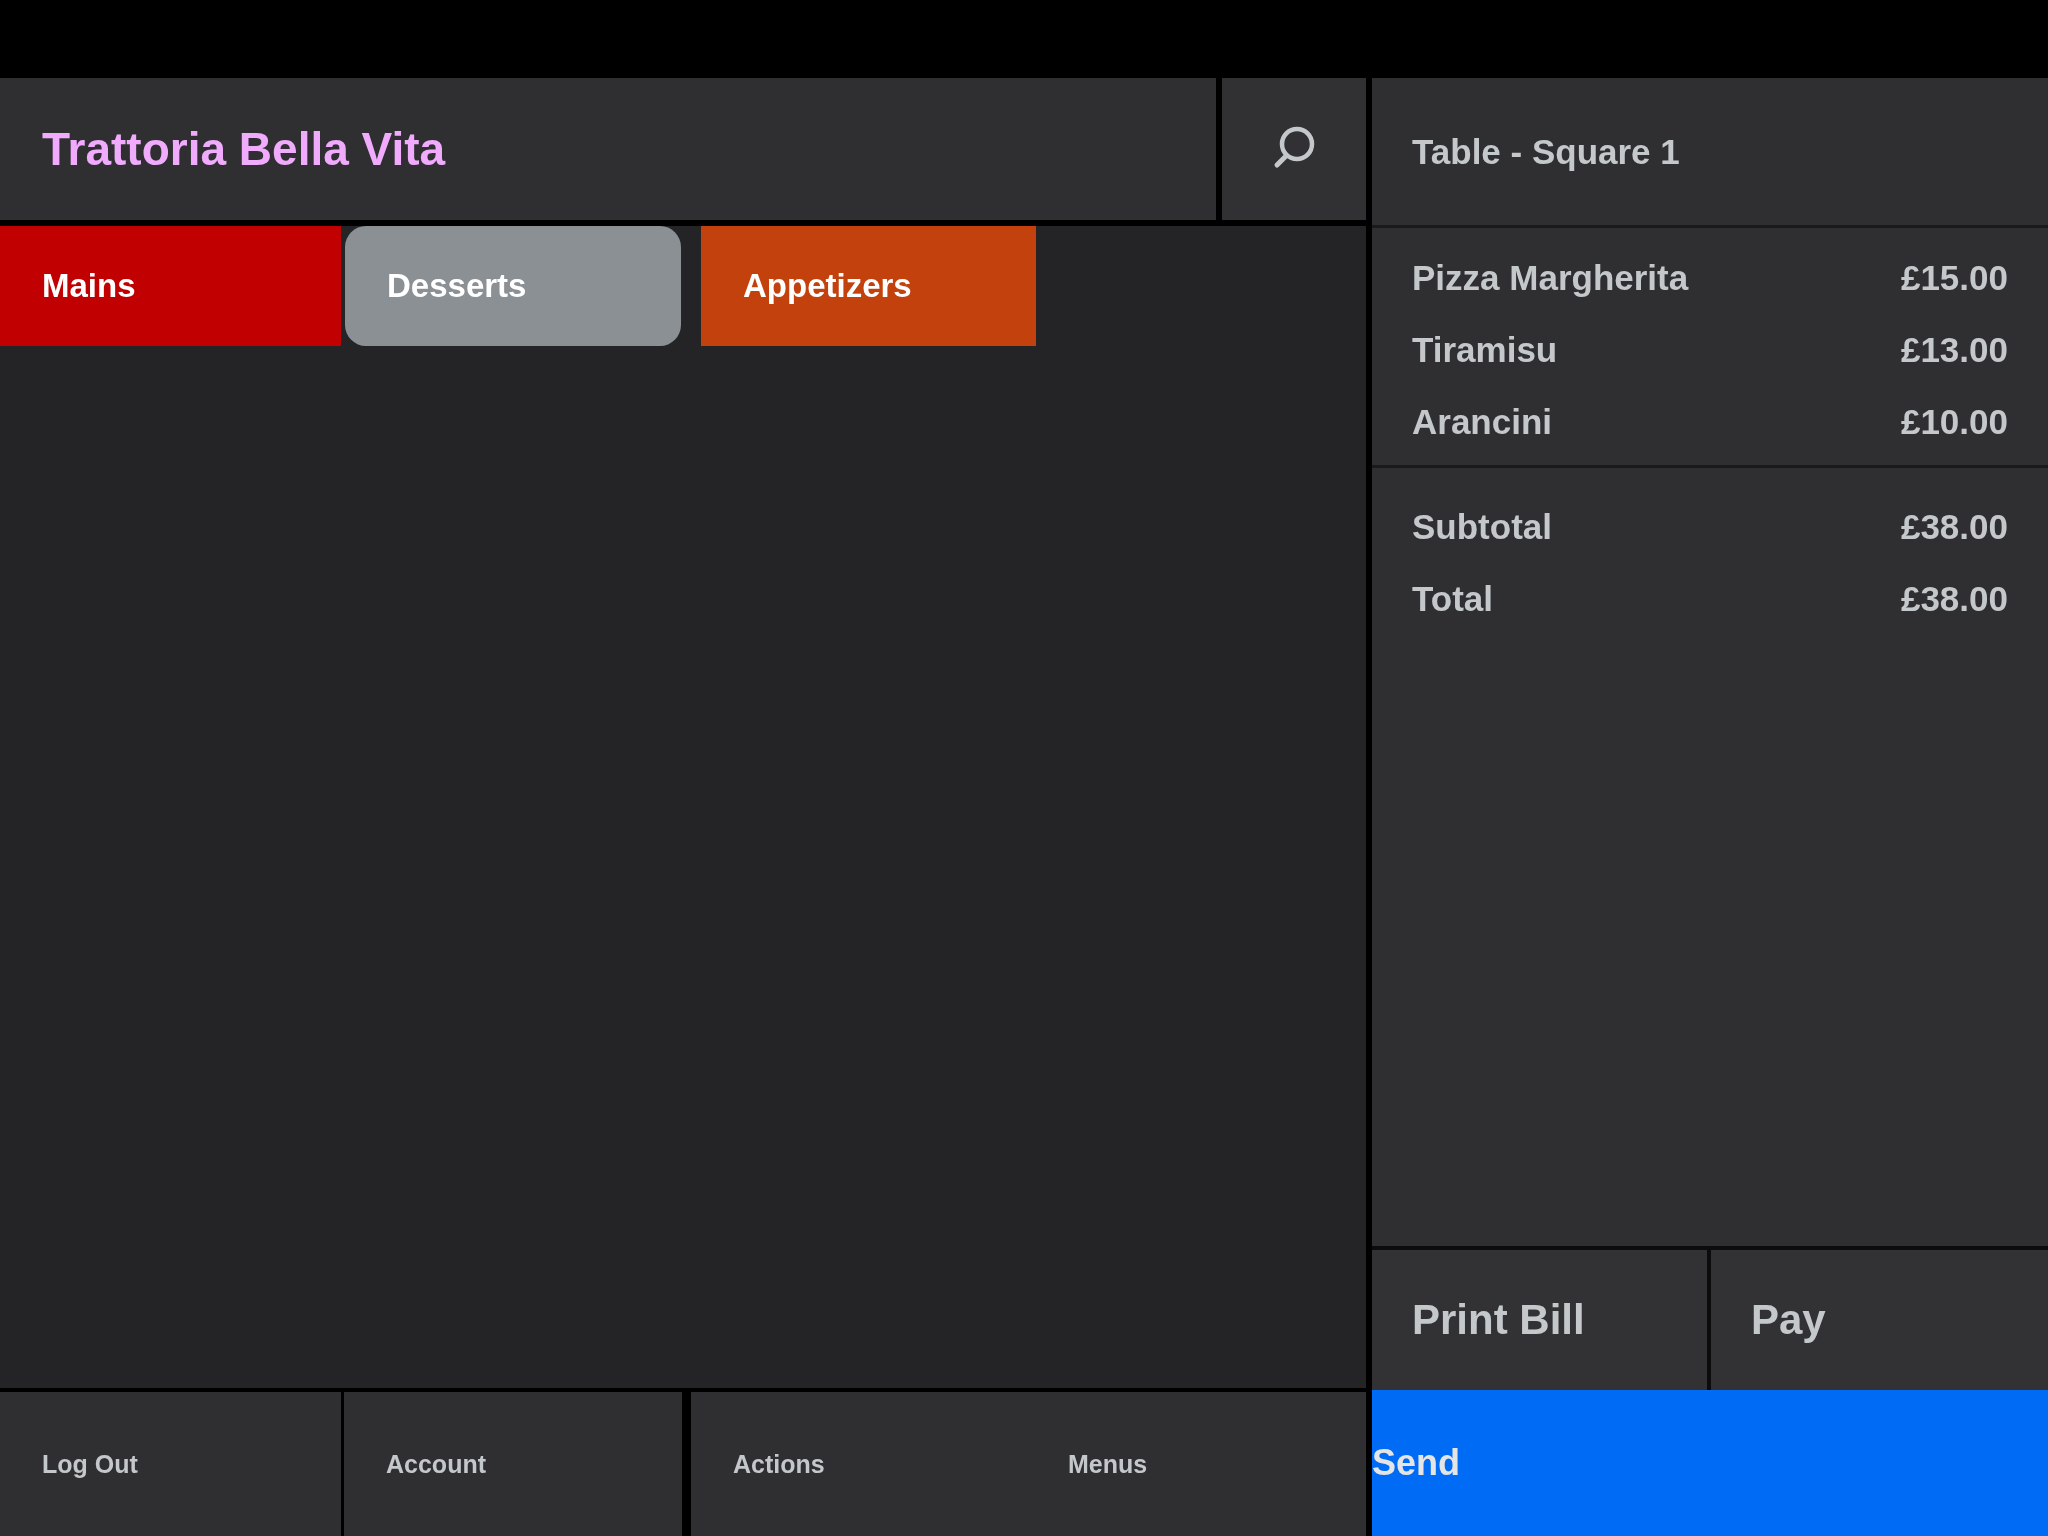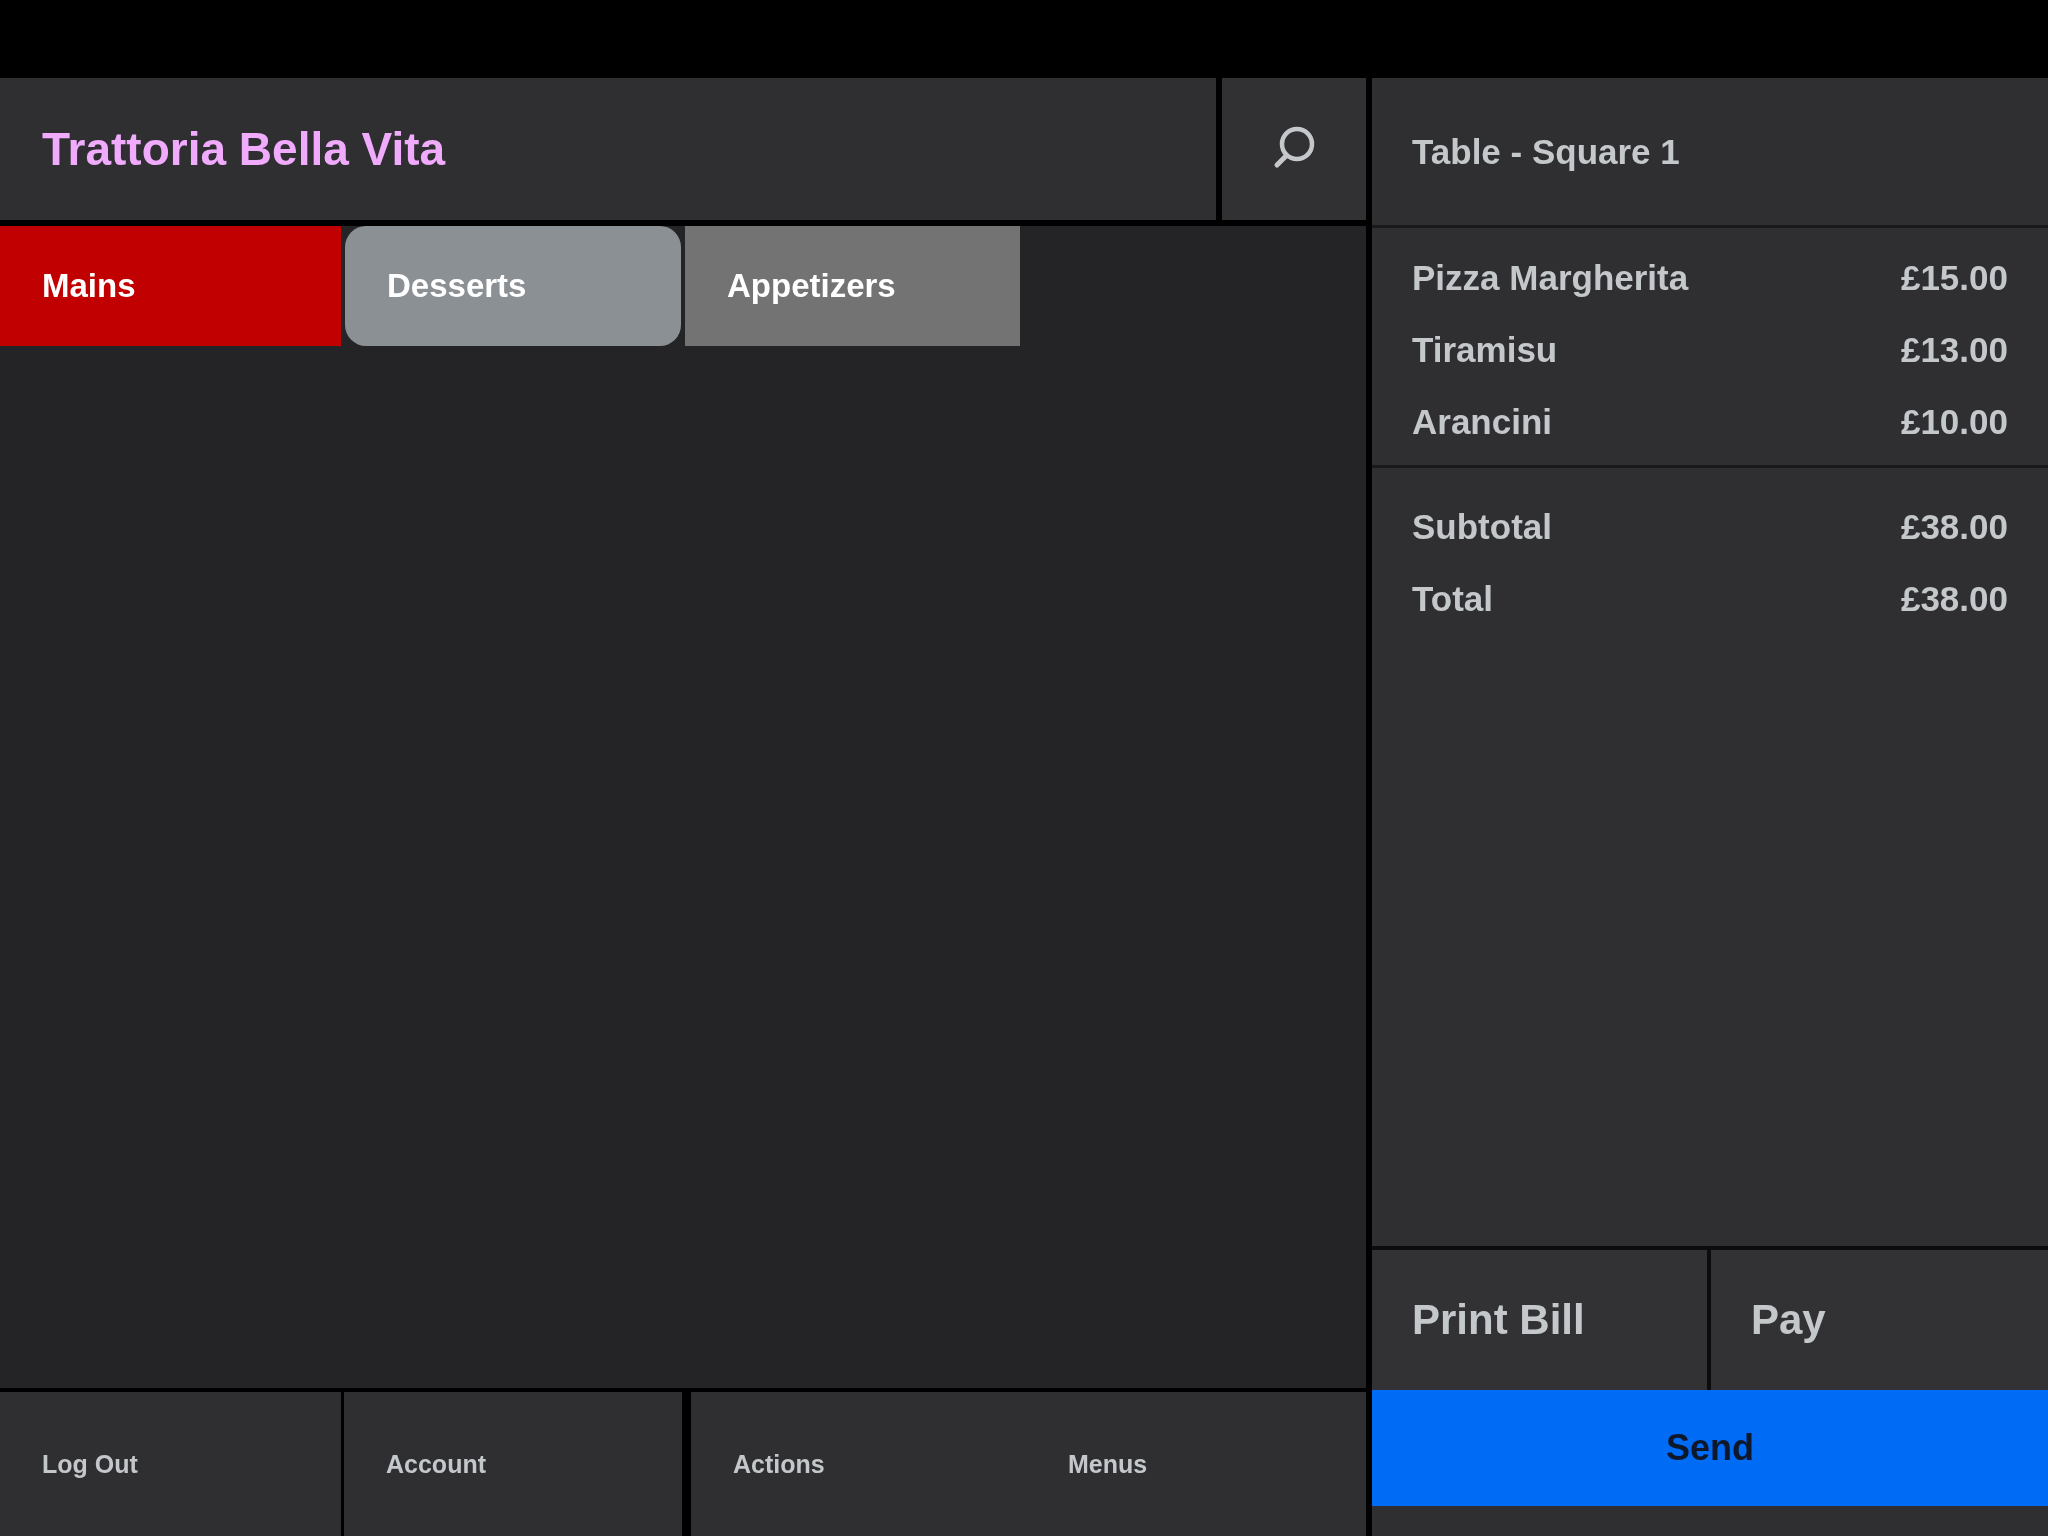--- a/index.html
+++ b/index.html
@@ -100,23 +100,23 @@
     background: #0c0c0d;
   }
   .op-action-btn {
     position: absolute; top: 4px; height: 140px; background: #323235;
     display: flex; align-items: center; padding-left: 40px; box-sizing: border-box;
     font-size: 42px; font-weight: 700; color: #c4c8cb; cursor: pointer;
   }
   .btn-print { left: 0;     width: 335px; }
   .btn-pay   { left: 339px; width: 337px; }
   .send-btn {
-    position: absolute; left: 0; top: 1312px; width: 100%; height: 116px;
-    display: flex; align-items: center; justify-content: center;
-    font-size: 36px; font-weight: 700; color: #0f172a; cursor: pointer;
+    position: absolute; left: 0; top: 1312px; width: 100%; height: 146px;
+    display: flex; align-items: center; justify-content: flex-start;
+    font-size: 36px; font-weight: 700; color: #e5e5e5; cursor: pointer;
   }
 </style>
 </head>
 <body>
 
 <div class="screen">
 
 
   <div class="main-header">
     <span class="main-header-title">Trattoria Bella Vita</span>
@@ -128,21 +128,21 @@
     </svg>
   </div>
 
   <div class="left-content">
     <div class="tab tab-mains" style="background-color: rgb(192, 0, 1);">
       <span>Mains</span>
     </div>
     <div class="tab tab-desserts" style="background-color: rgb(139, 144, 149); border-radius: 21px;">
       <span>Desserts</span>
     </div>
-    <div class="tab tab-appetizers" style="background-color: #737373;">
+    <div class="tab tab-appetizers" style="background-color: #c2410c; margin-left: 16px;">
       <span>Appetizers</span>
     </div>
   </div>
 
   <div class="bottom-nav-btn nav-logout">
     <span>Log Out</span>
   </div>
   <div class="bottom-nav-btn nav-account">
     <span>Account</span>
   </div>

